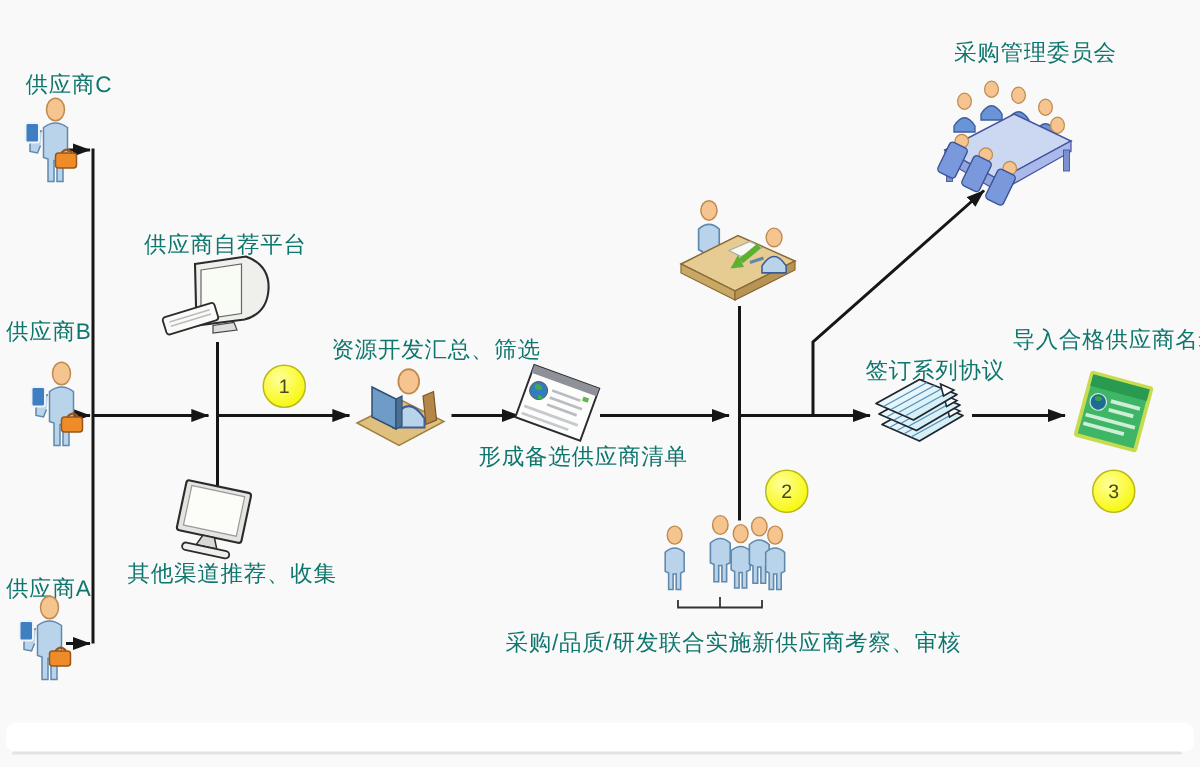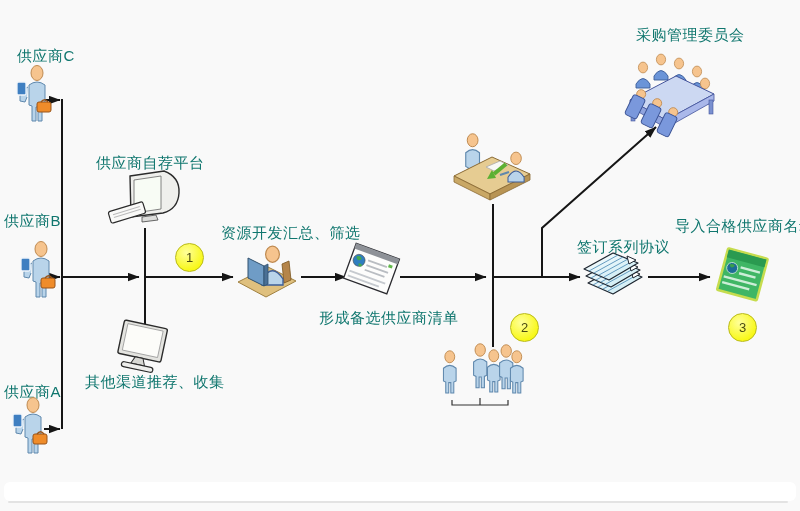--- a/index.html
+++ b/index.html
@@ -185,21 +185,22 @@
       </g>
     </g>
   </svg>
 
   <div class="lbl" style="left:17px;top:47px">供应商C</div>
   <div class="lbl" style="left:4px;top:212px">供应商B</div>
   <div class="lbl" style="left:4px;top:383px">供应商A</div>
   <div class="lbl" style="left:96px;top:154px">供应商自荐平台</div>
   <div class="lbl" style="left:85px;top:373px">其他渠道推荐、收集</div>
   <div class="lbl" style="left:221px;top:224px">资源开发汇总、筛选</div>
-  <div class="lbl" style="left:319px;top:309px">形成备选供应商清单</div>
+  <div class="lbl" style="left:319px;top:295px">形成备选供应商清单</div>
+  <div class="lbl" style="left:337px;top:419px">采购/品质/研发联合实施新供应商考察、审核</div>
   <div class="lbl" style="left:577px;top:238px">签订系列协议</div>
   <div class="lbl" style="left:636px;top:26px">采购管理委员会</div>
   <div class="lbl" style="left:675px;top:217px">导入合格供应商名录</div>
 
   <div class="badge" style="left:175px;top:243px">1</div>
   <div class="badge" style="left:510px;top:313px">2</div>
   <div class="badge" style="left:728px;top:313px">3</div>
 
   <div class="footer-bar"></div>
   <div class="footer-line"></div>

